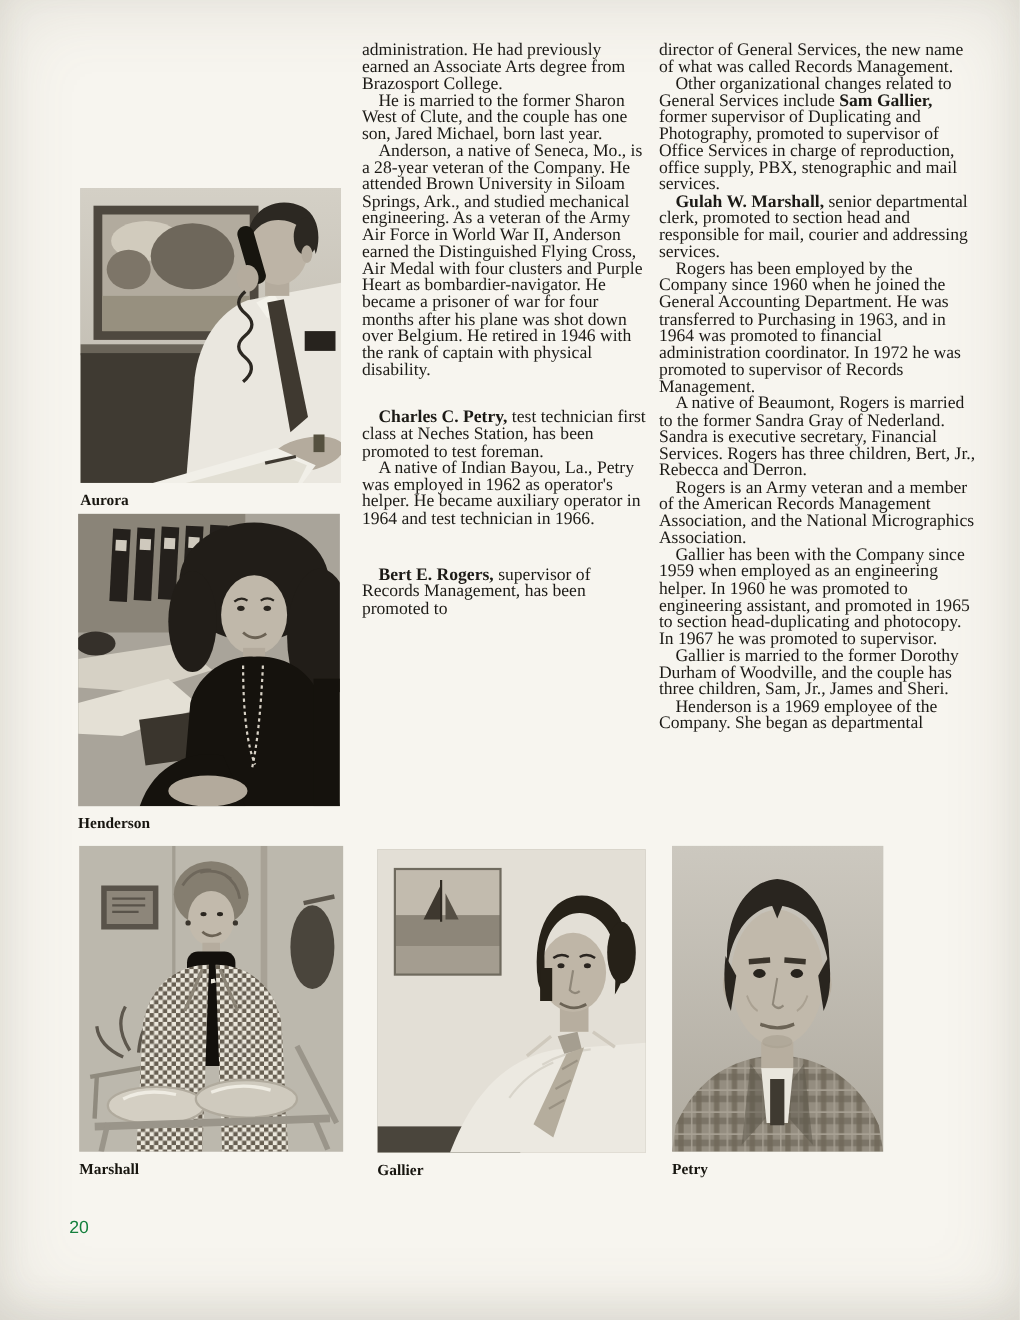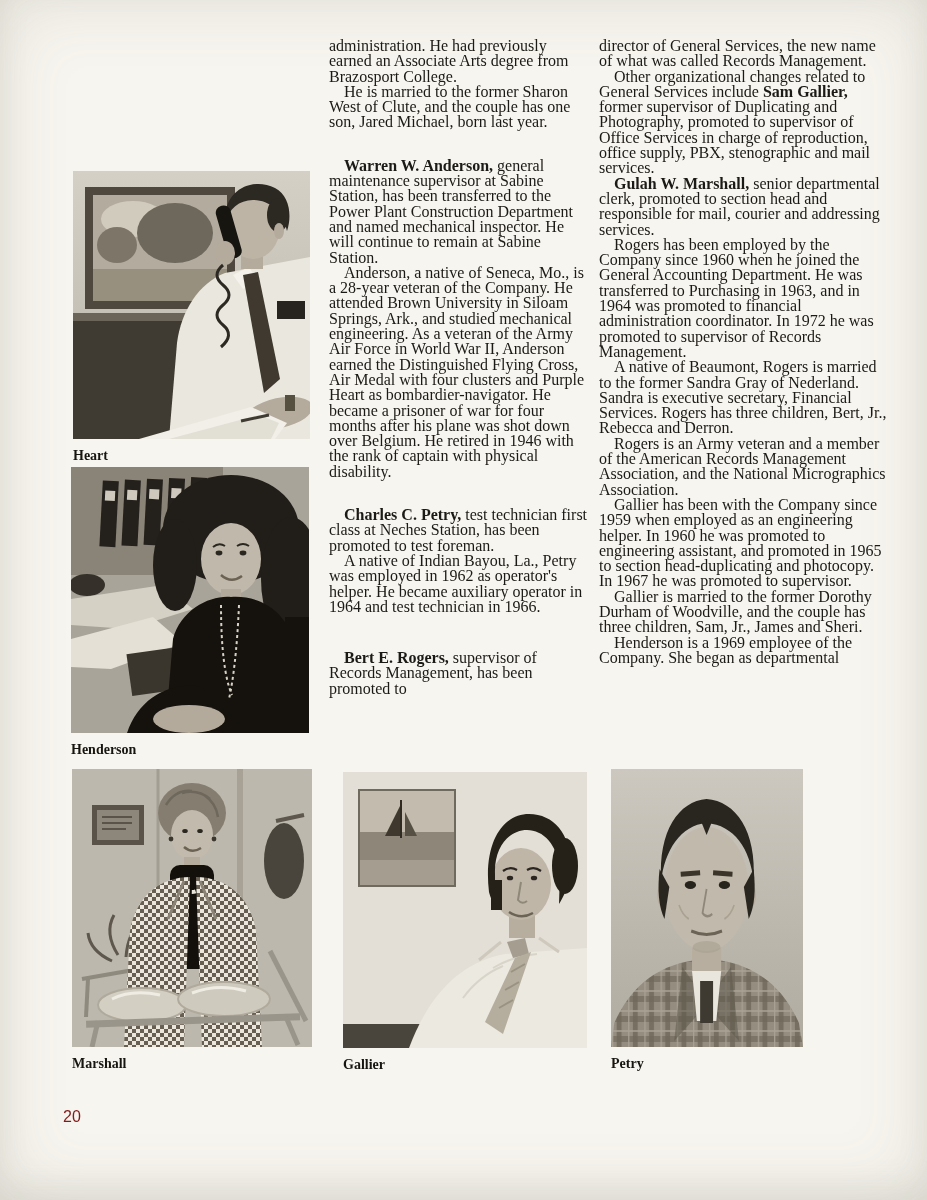--- a/index.html
+++ b/index.html
@@ -16,31 +16,30 @@
   .col-right{left:599px;width:289px;}
   p.para{margin:0;}
   p.indent{text-indent:15px;}
   p.gap-section{margin-top:28px;}
   p.gap-large{margin-top:36px;}
   .bold{font-weight:bold;}
   figure.photo{position:absolute;margin:0;}
   figure.photo .frame{width:100%;background:#c7c3ba;overflow:hidden;}
   figure.photo svg{display:block;width:100%;height:100%;}
   figcaption.caption{font-weight:bold;font-size:14px;margin-top:9px;color:#17150f;}
-  .page-number{position:absolute;left:63px;top:1108px;font-family:"Liberation Sans",sans-serif;font-size:16px;color:#7f1d1d;}
+  .page-number{position:absolute;left:63px;top:1108px;font-family:"Liberation Sans",sans-serif;font-size:16px;color:#15803d;}
 </style>
 </head>
 <body>
 
 <div class="page">
 
   <div class="col col-middle">
       <p class="para"><span>administration. He had previously earned an Associate Arts degree from Brazosport College.</span></p>
       <p class="para indent"><span>He is married to the former Sharon West of Clute, and the couple has one son, Jared Michael, born last year.</span></p>
-      <p class="para indent gap-section"><span class="bold">Warren W. Anderson,</span><span> general maintenance supervisor at Sabine Station, has been transferred to the Power Plant Construction Department and named mechanical inspector. He will continue to remain at Sabine Station.</span></p>
       <p class="para indent"><span>Anderson, a native of Seneca, Mo., is a 28-year veteran of the Company. He attended Brown University in Siloam Springs, Ark., and studied mechanical engineering. As a veteran of the Army Air Force in World War II, Anderson earned the Distinguished Flying Cross, Air Medal with four clusters and Purple Heart as bombardier-navigator. He became a prisoner of war for four months after his plane was shot down over Belgium. He retired in 1946 with the rank of captain with physical disability.</span></p>
       <p class="para indent gap-section"><span class="bold">Charles C. Petry,</span><span> test technician first class at Neches Station, has been promoted to test foreman.</span></p>
       <p class="para indent"><span>A native of Indian Bayou, La., Petry was employed in 1962 as operator's helper. He became auxiliary operator in 1964 and test technician in 1966.</span></p>
       <p class="para indent gap-large"><span class="bold">Bert E. Rogers,</span><span> supervisor of Records Management, has been promoted to</span></p>
     </div>
   <div class="col col-right">
       <p class="para"><span>director of General Services, the new name of what was called Records Management.</span></p>
       <p class="para indent"><span>Other organizational changes related to General Services include </span><span class="bold">Sam Gallier,</span><span> former supervisor of Duplicating and Photography, promoted to supervisor of Office Services in charge of reproduction, office supply, PBX, stenographic and mail services.</span></p>
       <p class="para indent"><span class="bold">Gulah W. Marshall,</span><span> senior departmental clerk, promoted to section head and responsible for mail, courier and addressing services.</span></p>
       <p class="para indent"><span>Rogers has been employed by the Company since 1960 when he joined the General Accounting Department. He was transferred to Purchasing in 1963, and in 1964 was promoted to financial administration coordinator. In 1972 he was promoted to supervisor of Records Management.</span></p>
@@ -81,21 +80,21 @@
         <path d="M150,94 q-12,10 0,20 q12,10 0,20 q-12,10 0,20 q12,10 -2,22" stroke="#2c2822" stroke-width="3" fill="none"></path>
         <polygon points="170,104 185,101 207,208 191,222" fill="#3f3930"></polygon>
         <rect x="204" y="130" width="28" height="18" fill="#27231e"></rect>
         <ellipse cx="206" cy="242" rx="34" ry="15" fill="#b4ab9d" transform="rotate(-12 206 242)"></ellipse>
         <rect x="212" y="224" width="10" height="16" fill="#55503f"></rect>
         <polygon points="66,268 178,236 214,252 202,268" fill="#f1efe8"></polygon>
         <polygon points="96,268 186,244 206,252 198,268" fill="#e2dfd4"></polygon>
         <line x1="168" y1="250" x2="196" y2="244" stroke="#3f3a32" stroke-width="3"></line>
       </svg>
     </div>
-    <figcaption class="caption">Heart</figcaption>
+    <figcaption class="caption">Aurora</figcaption>
   </figure>
 
   <figure class="photo" style="left:71px;top:467px;width:238px;">
     <div class="frame" style="height:266px">
       <svg viewBox="0 0 238 266" preserveAspectRatio="none">
         <rect width="238" height="266" fill="#a9a49a"></rect>
         <rect x="0" y="0" width="152" height="108" fill="#8a8478"></rect>
         <g transform="rotate(3 80 50)">
           <rect x="30" y="16" width="16" height="66" fill="#24201c"></rect>
             <rect x="33" y="26" width="10" height="10" fill="#cfc9bd"></rect>

